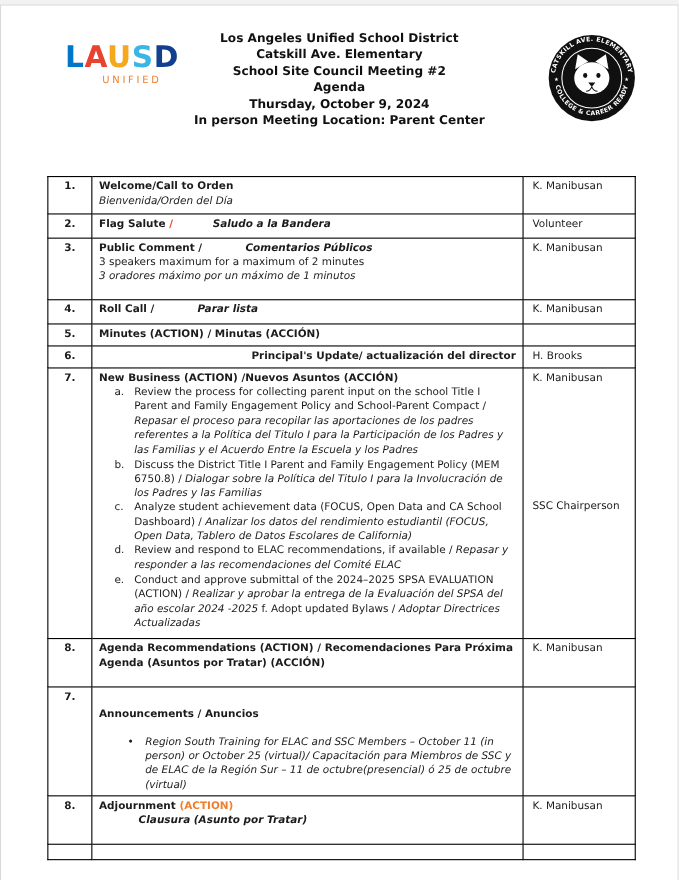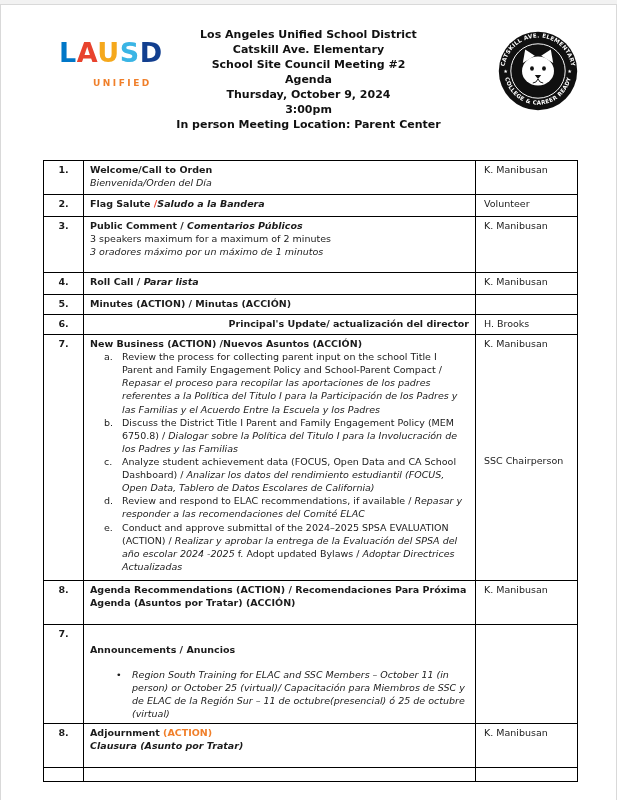--- a/index.html
+++ b/index.html
@@ -20,21 +20,21 @@
   .header-center {
     margin-top:22px;
     text-align:center;
     font-size:11px; font-weight:bold; line-height:15px;
     color:#111;
   }
   .meeting-block { }
   
   .logo { position:absolute; left:58px; top:34px; }
   .logo-word { font-size:27px; font-weight:bold; letter-spacing:0.5px; line-height:28px; }
-  .logo-sub { font-size:9px; font-weight:bold; letter-spacing:2.5px; margin-left:34px; margin-top:11px; }
+  .logo-sub { font-size:9px; font-weight:normal; letter-spacing:2.5px; margin-left:34px; margin-top:1px; }
   
   .seal { position:absolute; right:38px; top:26px; width:80px; height:80px; }
   .seal svg { width:100%; height:100%; }
   .seal text { font-family:"DejaVu Sans","Liberation Sans",sans-serif; font-weight:bold; }
   
   .agenda-table {
     position:absolute; left:42px; top:155px;
     width:534px;
     border-collapse:collapse;
     table-layout:fixed;
@@ -42,21 +42,21 @@
   }
   .agenda-table td {
     border:1px solid #000;
     vertical-align:top;
     padding:2px 6px;
   }
   td.num-cell { text-align:center; font-weight:bold; }
   td.person-cell { padding-left:8px; }
   .b  { font-weight:bold; }
   .i  { font-style:italic; }
-  .bi { font-weight:bold; font-style:italic; }
+  .bi { font-weight:bold; font-style:italic;margin-left:36px; }
   .r  { }
   .alpha  { display:flex; margin-left:14px; }
   .alpha .marker  { flex:0 0 18px; }
   .alpha .txt     { flex:1; }
   .bullet { display:flex; margin-left:26px; }
   .bullet .marker { flex:0 0 16px; }
   .bullet .txt    { flex:1; }
   .person { white-space:nowrap; }
 </style>
 </head>
@@ -98,21 +98,20 @@
     </svg>
   </div>
 
   <div class="header-center">
     <div>Los Angeles Unified School District</div>
     <div>Catskill Ave. Elementary</div>
     <div>School Site Council Meeting #2</div>
     <div>Agenda</div>
     <div class="meeting-block">
       <div>Thursday, October 9, 2024</div>
-      <div>3:00pm</div>
       <div>In person Meeting Location: Parent Center</div>
     </div>
   </div>
 
   <table class="agenda-table">
     <colgroup>
       <col style="width:40px">
       <col style="width:392px">
       <col style="width:102px">
     </colgroup>

